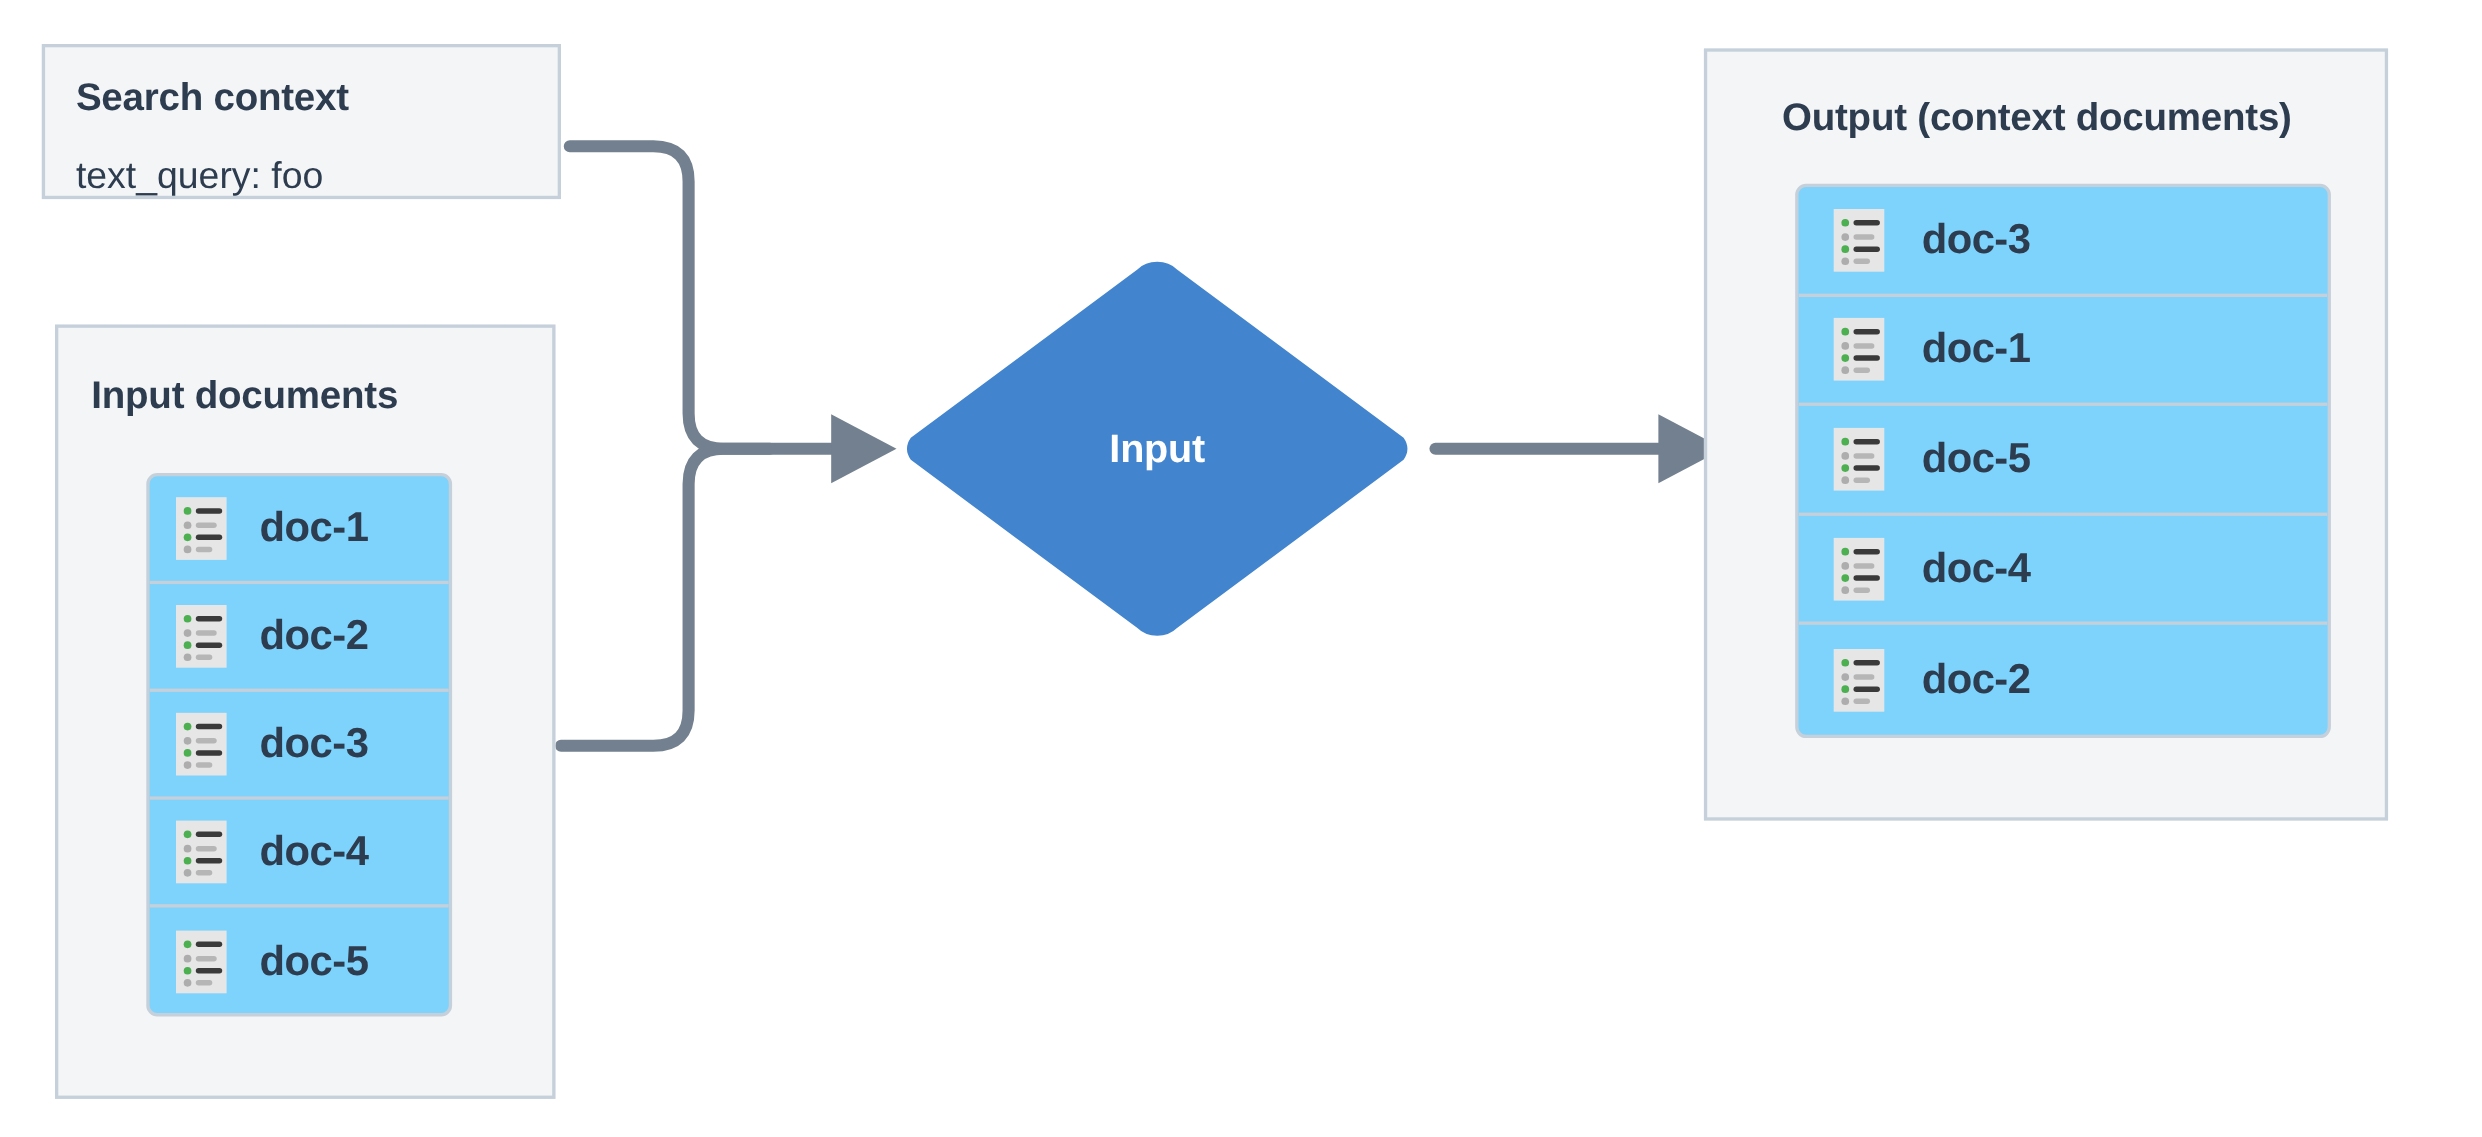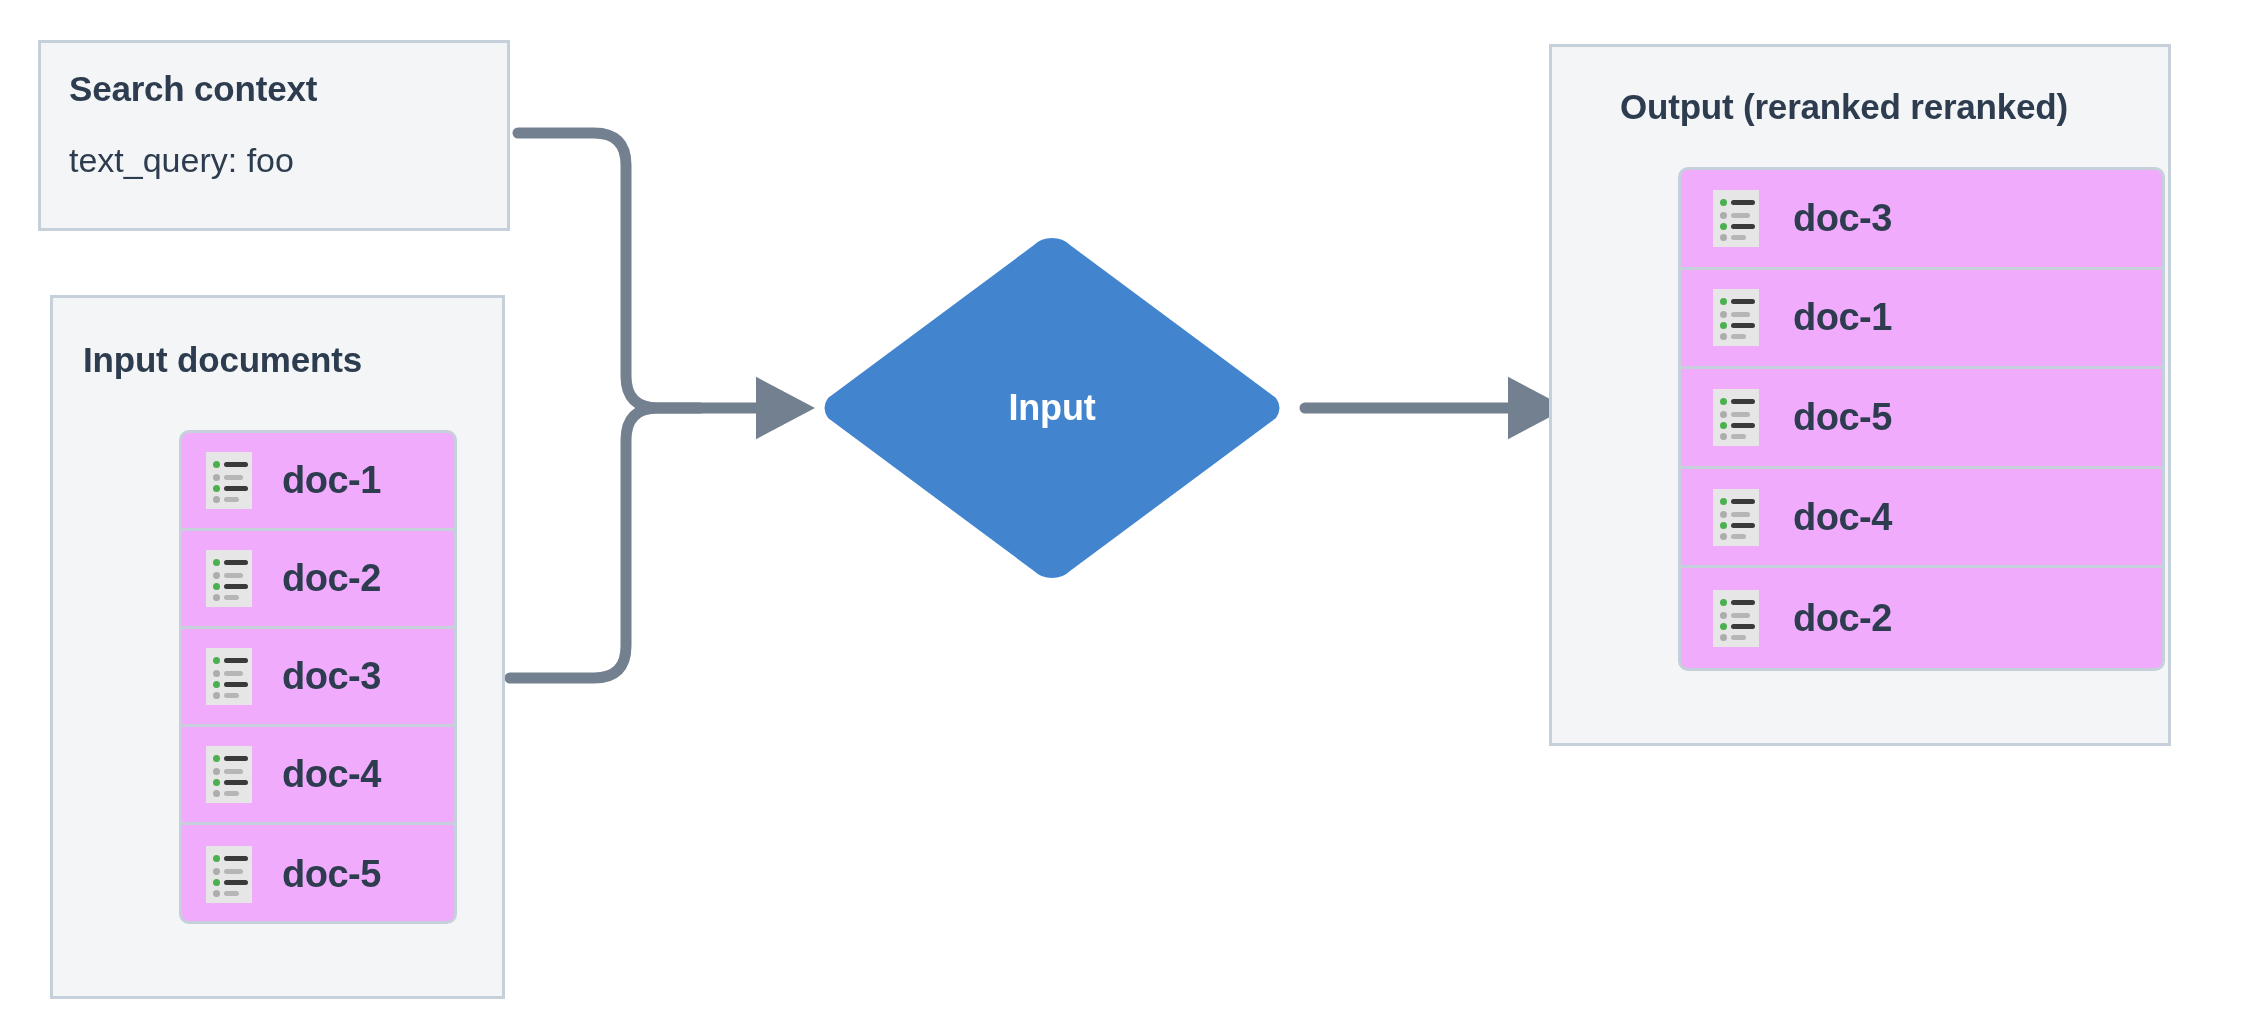--- a/index.html
+++ b/index.html
@@ -37,21 +37,21 @@
     position: absolute;
     color: #2d3c4e;
     white-space: nowrap;
   }
 
   
   #search-context-panel {
     left: 38px;
     top: 40px;
     width: 472px;
-    height: 191px;
+    height: 141px;
   }
   #search-context-title {
     left: 28px;
     top: 26px;
     font-size: 35px;
   }
   #search-context-query {
     left: 28px;
     top: 98px;
     font-size: 34px;
@@ -83,23 +83,22 @@
     top: 40px;
     font-size: 35px;
   }
 
   
   .doc-list {
     position: absolute;
     border: 3px solid #c5d0da;
     border-radius: 10px;
     box-sizing: border-box;
-    background: #f0abfc;
+    background: #7dd3fc;
     overflow: hidden;
-    margin-left: 46px;
   }
   #input-doc-list {
     left: 80px;
     top: 132px;
     width: 278px;
     height: 494px;
   }
   #output-doc-list {
     left: 80px;
     top: 120px;
@@ -297,21 +296,21 @@
                L 221,15
                Q 228,8 239,8 Z" fill="#4285ce"></path>
     </svg>
     <div id="ltr-label">
         <br>
       <span>Input</span>
     </div>
   </div>
 
   <div class="panel" id="output-panel">
-    <div class="panel-title" id="output-title">Output (reranked reranked)</div>
+    <div class="panel-title" id="output-title">Output (context documents)</div>
     <div class="doc-list" id="output-doc-list">
         <div class="doc-row">
           <span class="doc-icon">
             <span class="dot g" style="left: 7px; top: 9px;"></span>
             <span class="bar dk" style="left: 18px; top: 10px; width: 24px;"></span>
             <span class="dot y" style="left: 7px; top: 22px;"></span>
             <span class="bar lt" style="left: 18px; top: 23px; width: 19px;"></span>
             <span class="dot g" style="left: 7px; top: 33px;"></span>
             <span class="bar dk" style="left: 18px; top: 34px; width: 24px;"></span>
             <span class="dot y" style="left: 7px; top: 44px;"></span>

